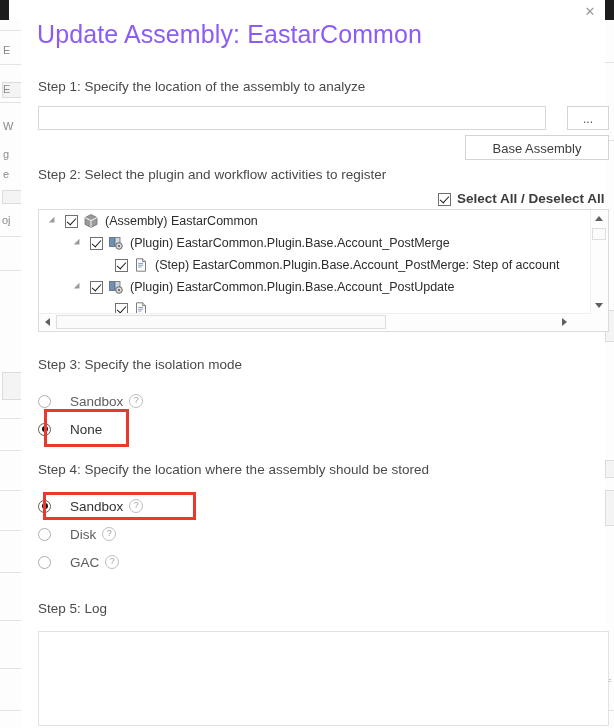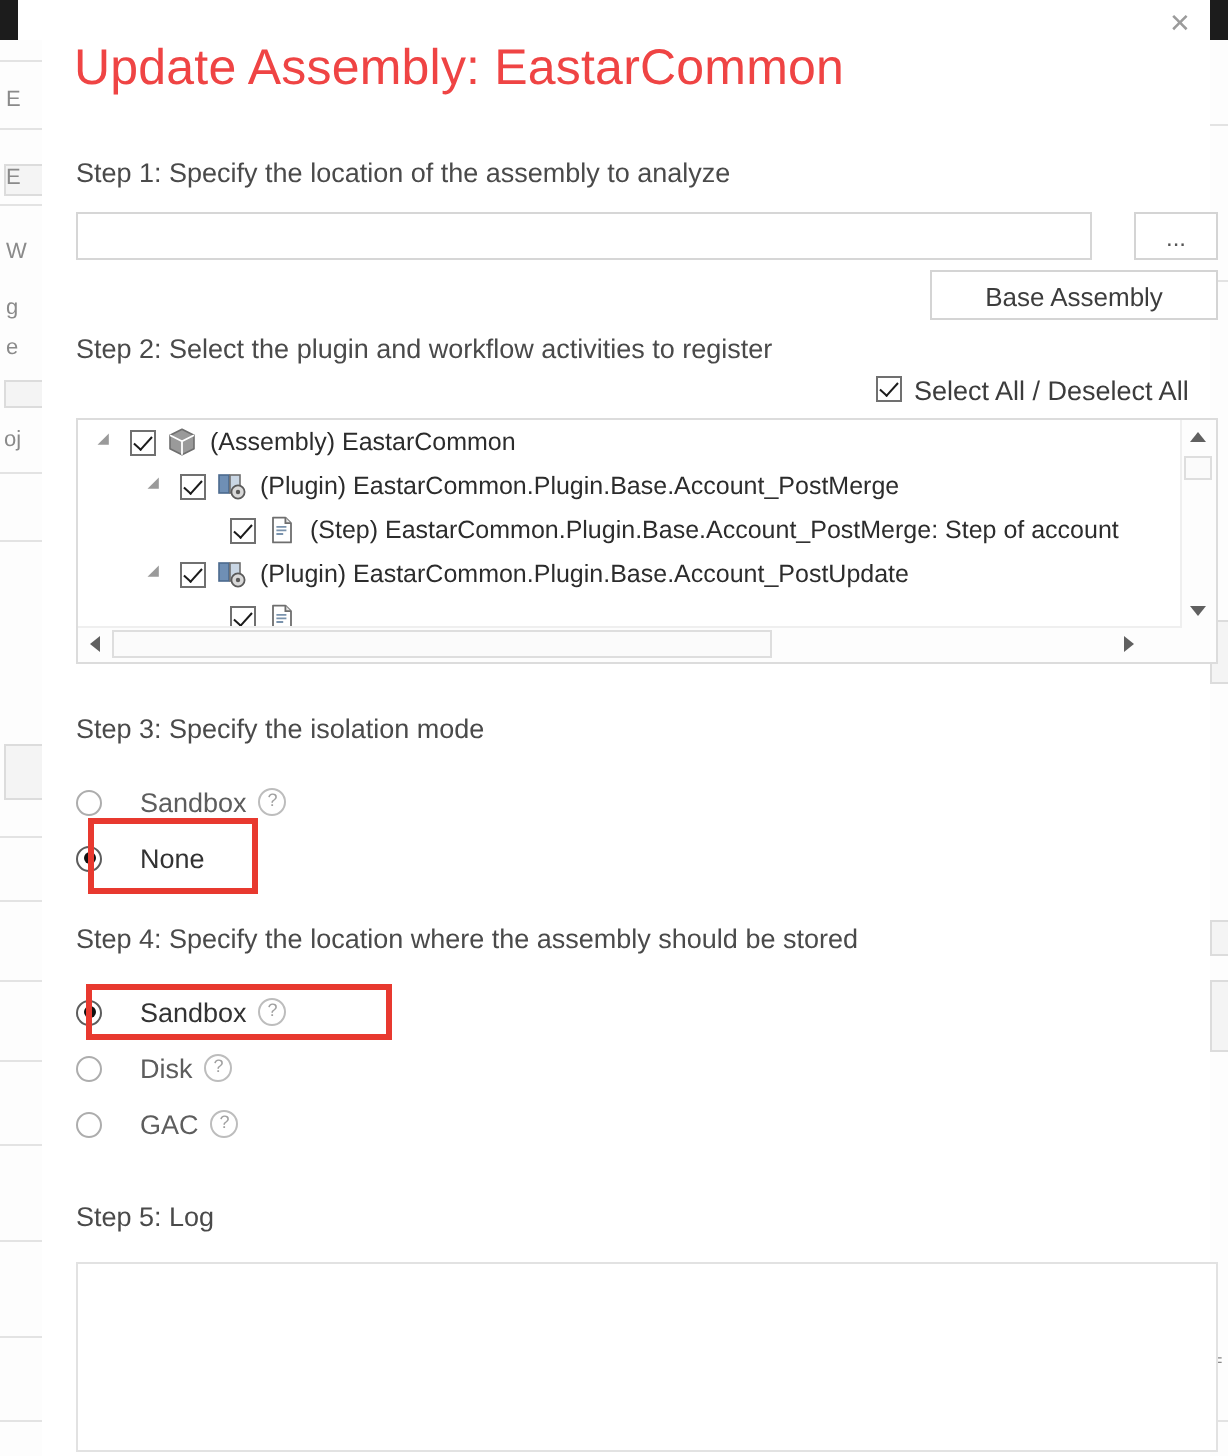--- a/index.html
+++ b/index.html
@@ -63,21 +63,21 @@
   .close-btn {
     position: absolute; right: 3px; top: 2px;
     width: 24px; height: 20px;
     line-height: 20px; text-align: center;
     color: #9b9b9b; font-size: 13px;
     cursor: pointer; user-select: none;
   }
   .title {
     position: absolute; left: 16px; top: 20px;
     font-size: 25px; font-weight: normal;
-    color: #ef4444;
+    color: #8b5cf6;
     letter-spacing: .1px;
     white-space: nowrap;
     font-family: "Liberation Sans", sans-serif;
   }
   .steplabel {
     position: absolute; left: 17px;
     font-size: 13.5px; color: #4a4a4a;
     white-space: nowrap;
   }
 
@@ -111,22 +111,22 @@
     box-sizing: border-box;
     font-size: 13px; color: #3d3d3d;
     text-align: center; line-height: 25px;
     cursor: pointer; user-select: none;
   }
 
   
   .selectall {
     position: absolute; left: 417px; top: 188px;
     height: 18px;
-    display: flex; align-items: flex-start;
-    cursor: pointer; user-select: none;
+    display: flex; align-items: flex-end;
+    cursor: pointer; user-select: none; font-weight: bold;
   }
   .selectall .lbl {
     font-size: 13.5px; color: #3c3c3c; margin-left: 6px; white-space: nowrap;
   }
 
   
   .cb {
     width: 13px; height: 13px;
     border: 1px solid #707070;
     background: #fff;

